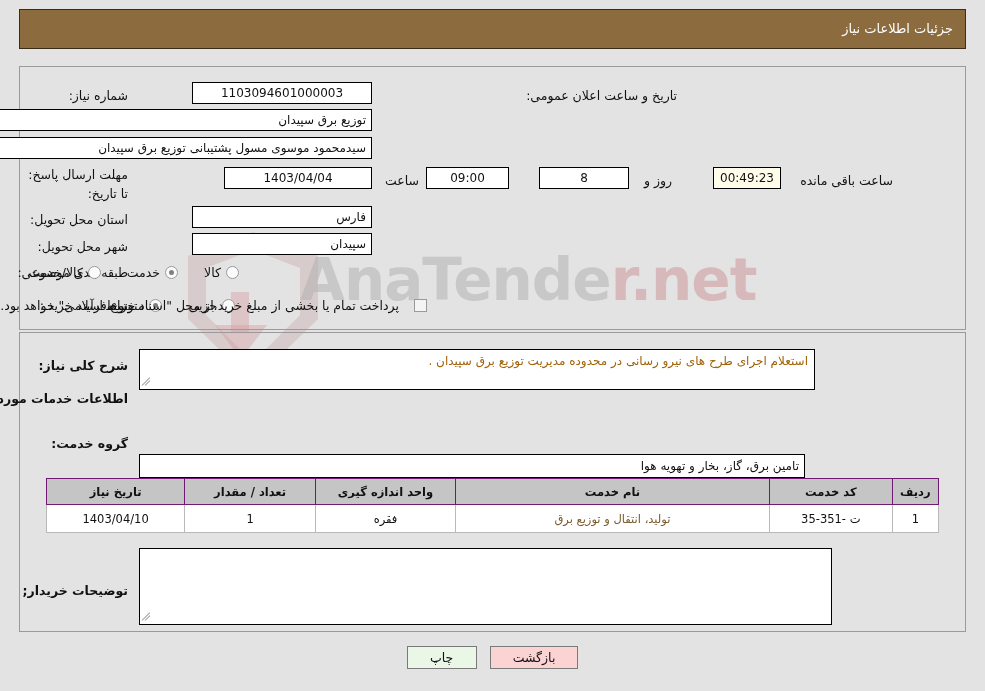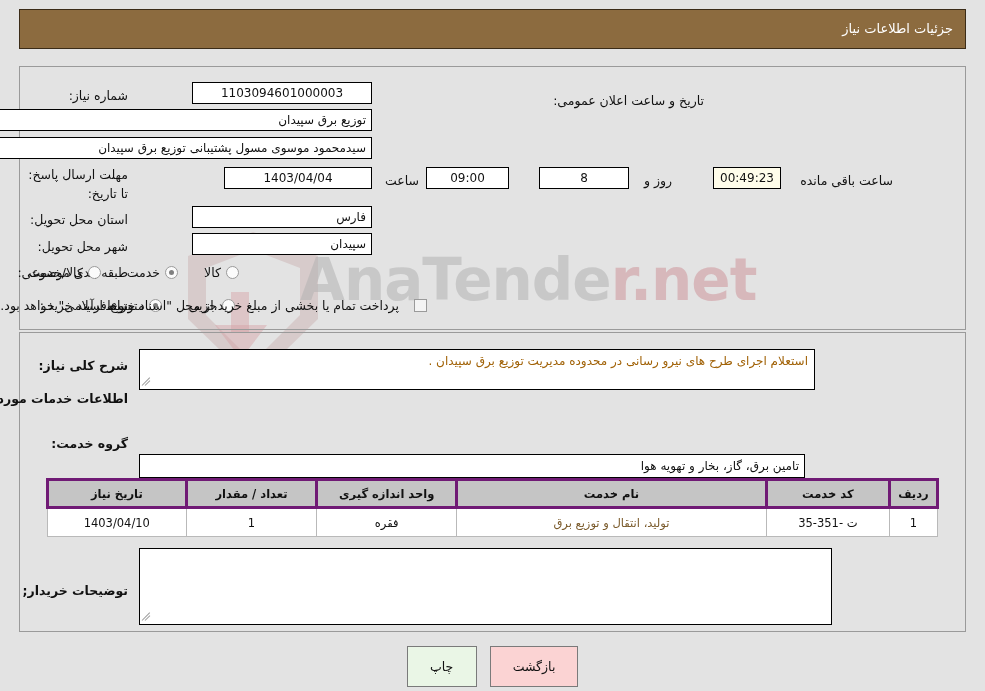--- a/index.html
+++ b/index.html
@@ -218,21 +218,21 @@
   .tbl {
     position: absolute;
     left: 46px; top: 478px;
     width: 893px;
     border-collapse: collapse;
     z-index: 9;
     font-family: "DejaVu Sans", sans-serif;
   }
   .tbl th {
     background: #c5c5c5;
-    border: 3px solid #701a75;
+    border: 1px solid #701a75;
     font-size: 11.5px;
     font-weight: bold;
     color: #111;
     height: 25px;
     padding: 0 4px;
     text-align: center;
   }
   .tbl td {
     background: #ffffff;
     border: 1px solid #b9b9b9;
@@ -252,21 +252,21 @@
     width: 985px;
     display: flex;
     justify-content: center;
     gap: 13px;
     z-index: 10;
   }
   .btn {
     border: 1px solid #7a7a7a;
     font-size: 12.5px;
     color: #111;
-    padding: 12px 22px;
+    padding: 3px 22px;
     cursor: pointer;
     font-family: "DejaVu Sans", sans-serif;
     box-sizing: border-box;
     min-width: 70px;
     text-align: center;
   }
   .btn-print { background: #eaf6e6; }
   .btn-back  { background: #fbd3d3; }
 </style>
 </head>
@@ -287,21 +287,21 @@
   </div>
 
   <div class="panel" id="panel-top"></div>
   <div class="panel" id="panel-bottom"></div>
 
   <div class="frow" style="right:857px; top:82px;">
     <span class="lbl">شماره نیاز:</span>
   </div>
   <div class="fld ctr" style="position:absolute; right:613px; top:82px; width:180px; z-index:9;">1103094601000003</div>
 
-  <div class="frow" style="right:281px; top:82px;align-items:flex-end;">
+  <div class="frow" style="right:308px; top:82px;">
     <span class="lbl">تاریخ و ساعت اعلان عمومی:</span>
   </div>
 
   <div class="frow" style="right:857px; top:109px;">
     <span class="lbl">نام دستگاه خریدار:</span>
   </div>
   <div class="fld rt" style="position:absolute; right:613px; top:109px; width:378px; z-index:9;">توزیع برق سپیدان</div>
 
   <div class="frow" style="right:857px; top:137px;">
     <span class="lbl">ایجاد کننده درخواست:</span>

